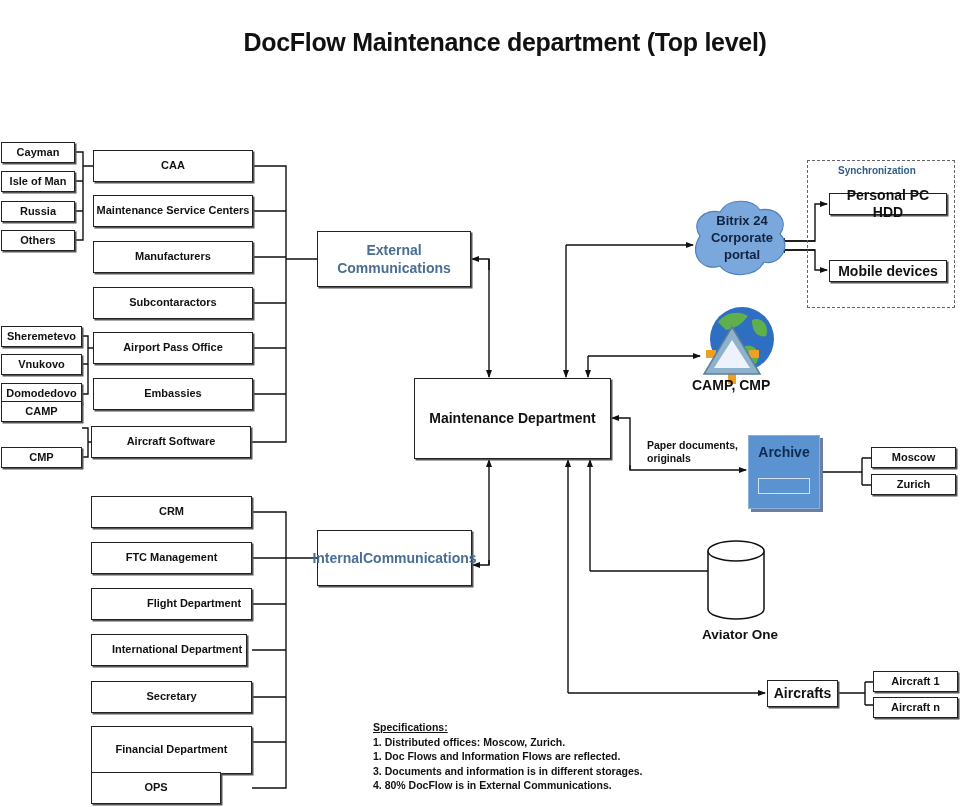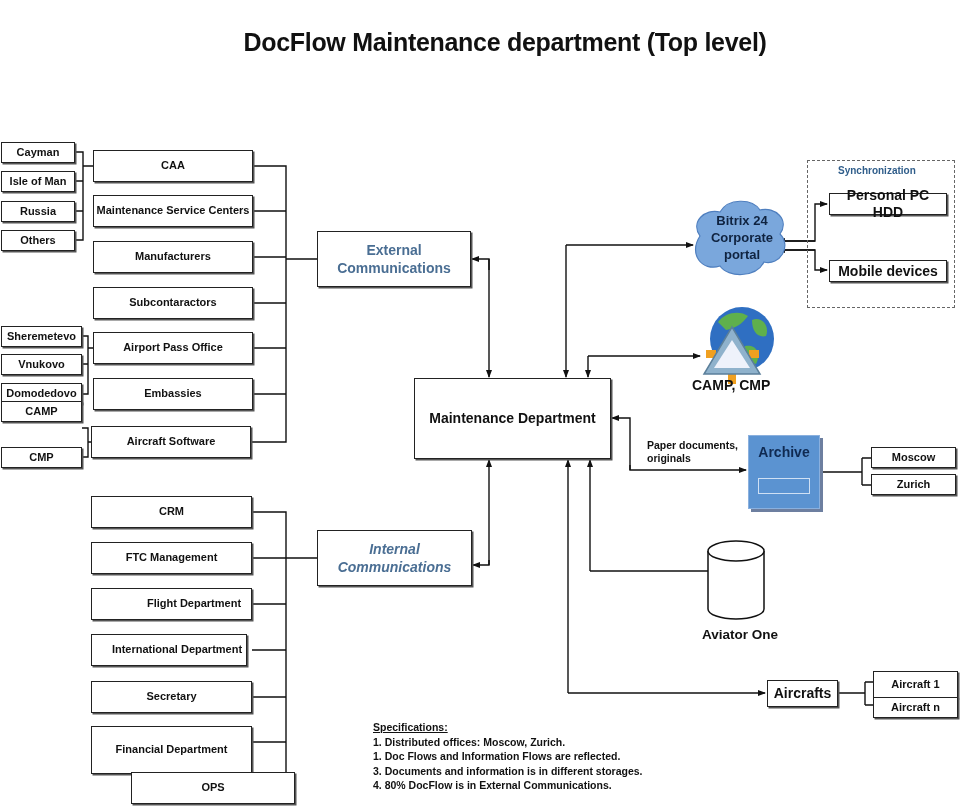--- a/index.html
+++ b/index.html
@@ -122,27 +122,27 @@
 <div class="box" style="left:93px;top:332px;width:160px;height:32px;">Airport Pass Office</div>
 <div class="box" style="left:93px;top:378px;width:160px;height:32px;">Embassies</div>
 <div class="box" style="left:91px;top:426px;width:160px;height:32px;">Aircraft Software</div>
 
 <div class="box" style="left:91px;top:496px;width:161px;height:32px;">CRM</div>
 <div class="box" style="left:91px;top:542px;width:161px;height:32px;">FTC Management</div>
 <div class="box" style="left:91px;top:588px;width:161px;height:32px;padding-left:45px;">Flight Department</div>
 <div class="box" style="left:91px;top:634px;width:156px;height:32px;padding-left:16px;">International Department</div>
 <div class="box" style="left:91px;top:681px;width:161px;height:32px;">Secretary</div>
 <div class="box" style="left:91px;top:726px;width:161px;height:48px;">Financial Department</div>
-<div class="box" style="left:91px;top:772px;width:164px;height:32px;margin-left:40px;">OPS</div>
+<div class="box" style="left:91px;top:772px;width:130px;height:32px;">OPS</div>
 
 <div class="box comm" style="left:317px;top:231px;width:154px;height:56px;flex-direction:column;">
   <span>External</span>
   <span>Communications</span>
 </div>
-<div class="box comm" style="left:317px;top:530px;width:155px;height:56px;flex-direction:column;font-style:italic;">
+<div class="box comm" style="left:317px;top:530px;width:155px;height:56px;flex-direction:row;">
   <span>Internal</span>
   <span>Communications</span>
 </div>
 
 <div class="box md" style="left:414px;top:378px;width:197px;height:81px;">Maintenance Department</div>
 
 <div class="label" style="left:700px;top:212px;width:84px;text-align:center;font-size:13px;line-height:17px;color:#0f2340;">
   <div>Bitrix 24</div>
   <div>Corporate</div>
   <div>portal</div>
@@ -162,21 +162,21 @@
 <div class="archive">
   <div class="t">Archive</div>
   <div class="slot"></div>
 </div>
 <div class="box" style="left:871px;top:447px;width:85px;height:21px;">Moscow</div>
 <div class="box" style="left:871px;top:474px;width:85px;height:21px;">Zurich</div>
 
 <div class="label" style="left:702px;top:627px;font-size:13.5px;">Aviator One</div>
 
 <div class="box big" style="left:767px;top:680px;width:71px;height:27px;">Aircrafts</div>
-<div class="box sm" style="left:873px;top:671px;width:85px;height:27px;">Aircraft 1</div>
+<div class="box sm" style="left:873px;top:671px;width:85px;height:21px;">Aircraft 1</div>
 <div class="box sm" style="left:873px;top:697px;width:85px;height:21px;">Aircraft n</div>
 
 <div class="specs">
   <div class="h">Specifications:</div>
   <div>1. Distributed offices: Moscow, Zurich.</div>
   <div>1. Doc Flows and Information Flows are reflected.</div>
   <div>3. Documents and information is in different storages.</div>
   <div>4. 80% DocFlow is in External Communications.</div>
 </div>
 

